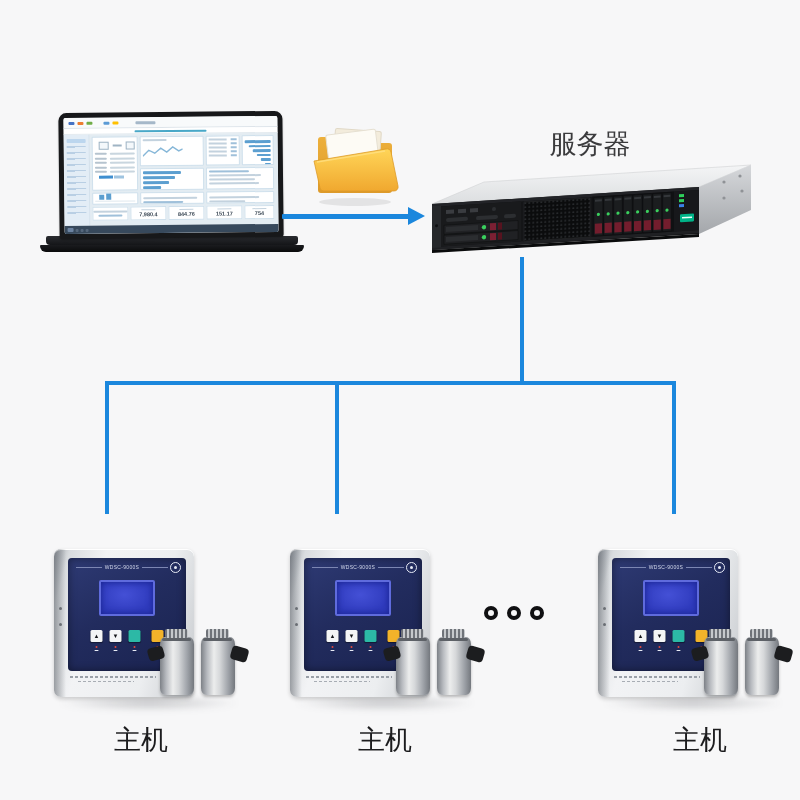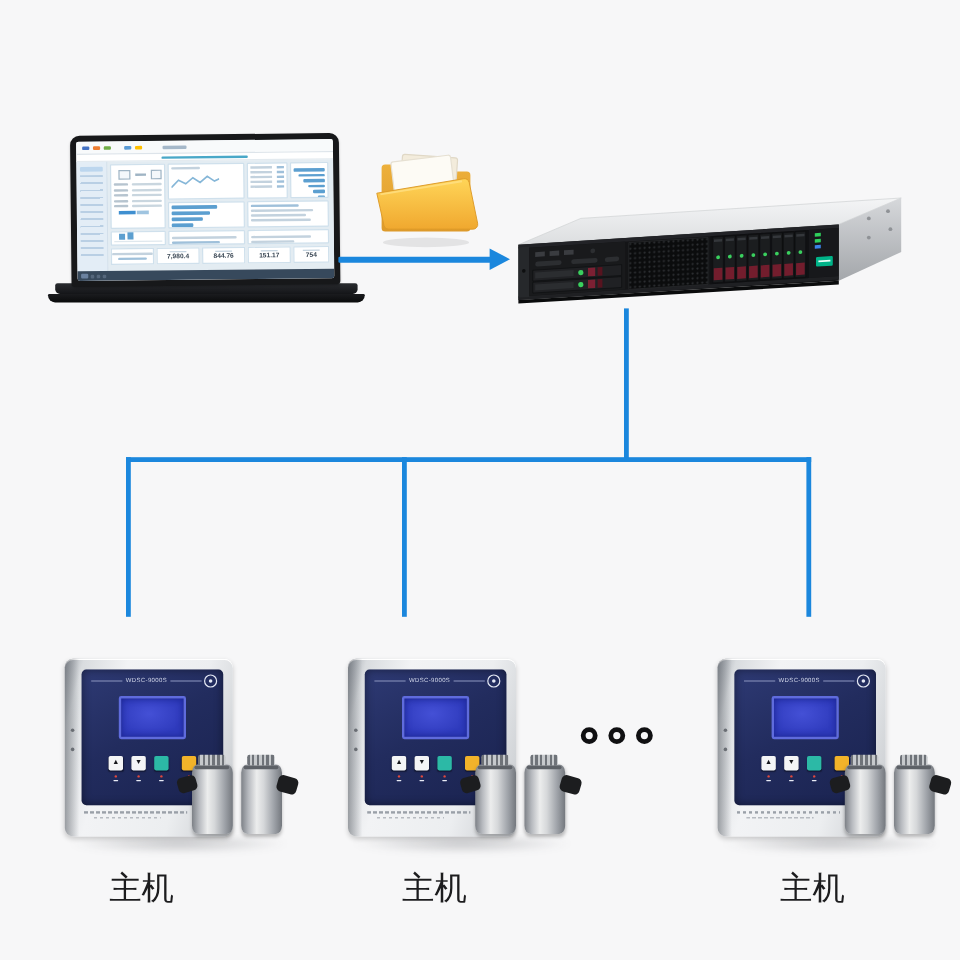--- a/index.html
+++ b/index.html
@@ -128,21 +128,21 @@
   .cyl{position:relative;width:34px;height:58px;border-radius:5px/7px;
     background:linear-gradient(90deg,#7d8187 0%,#b7babf 18%,#eceded 38%,#d6d8da 55%,#9fa3a9 80%,#74787e 100%);
     box-shadow:0 2px 3px rgba(0,0,0,.25);}
   .cyl .cap{position:absolute;left:5px;top:-8px;width:23px;height:9px;border-radius:2px;
     background:repeating-linear-gradient(90deg,#6f7379 0 2px,#c6c9cc 2px 4px);}
   .cyl .band{position:absolute;left:2px;top:1px;width:29px;height:3px;background:#5d6167;border-radius:2px;}
   .cyl .conn-l{position:absolute;left:-12px;top:10px;width:16px;height:13px;background:#1c1d1f;border-radius:4px;transform:rotate(-16deg);}
   .cyl .conn-r{position:absolute;right:-13px;top:10px;width:17px;height:14px;background:#1c1d1f;border-radius:4px;transform:rotate(16deg);}
 
   
-  .host-label{position:absolute;width:100px;text-align:center;font-size:27px;color:#1c1c1e;}
+  .host-label{position:absolute;width:100px;text-align:right;font-size:27px;color:#1c1c1e;}
   .hl1{left:68px;top:722px;} .hl2{left:312px;top:722px;} .hl3{left:627px;top:722px;}
 </style>
 </head>
 <body>
 
 <div class="stage">
 
 
   <div class="laptop">
     <div class="lt-screen">
@@ -324,20 +324,21 @@
       <path d="M8,47 L80,35 a4,4 0 0 1 5,3 L92,72 a4,4 0 0 1 -4,5 H18 a4,4 0 0 1 -4,-3 z" fill="url(#ffront)" stroke="#dd9a28" stroke-width="0.8"></path>
       <path d="M11,48 L79,37" stroke="#ffe083" stroke-width="1.6" fill="none" opacity="0.8"></path>
     </svg>
   </div>
 
   <div class="arrow">
     <div class="shaft"></div>
       <div class="head"></div>
   </div>
 
+  <div class="server-label">服务器</div>
 
   <div class="server">
     <svg width="345" height="102" viewBox="0 0 345 102">
       <defs>
         <pattern id="mesh" width="4" height="4" patternUnits="userSpaceOnUse">
           <rect width="4" height="4" fill="#0b0c0d"></rect>
             <circle cx="1.2" cy="1.2" r="0.9" fill="#2e3033"></circle>
         </pattern>
         <linearGradient id="stop" x1="0" y1="0" x2="0" y2="1">
           <stop offset="0" stop-color="#f4f5f6"></stop>

